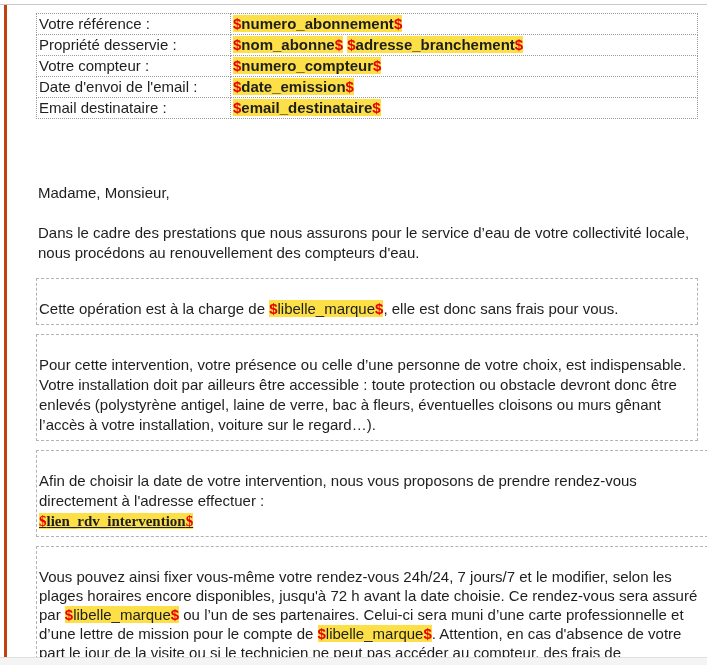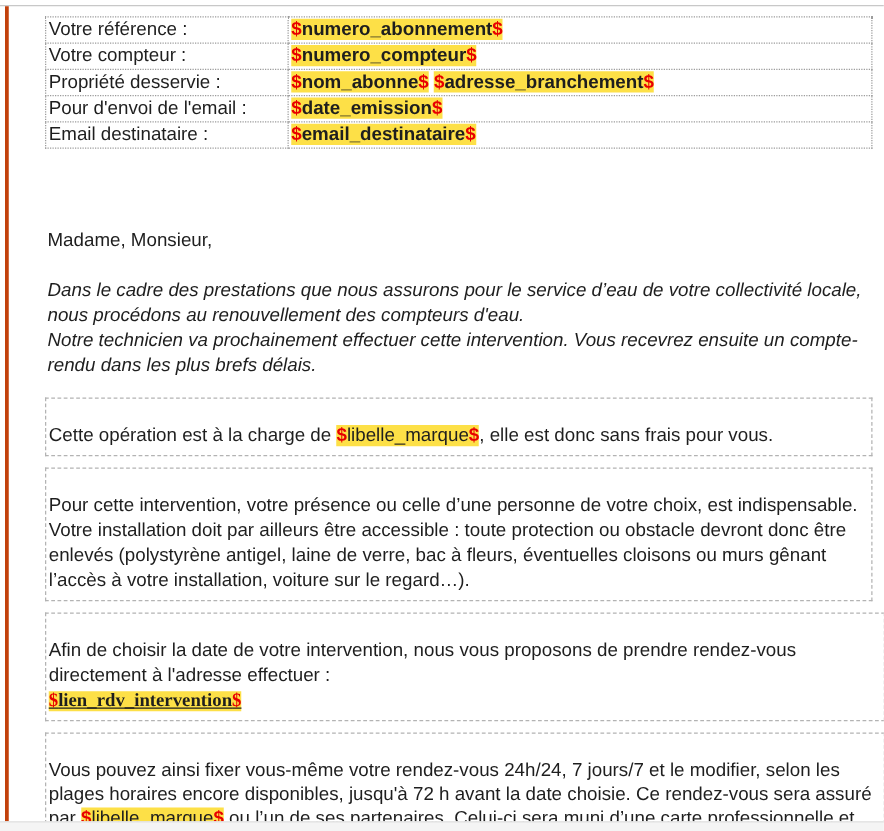--- a/index.html
+++ b/index.html
@@ -17,21 +17,21 @@
   table.info{border-collapse:collapse;table-layout:fixed;width:662px;}
   table.info td{
     border:1px dotted #9c9c9c;line-height:20px;height:20px;
     padding:0 1px 0 2px;white-space:nowrap;overflow:hidden;vertical-align:middle;
   }
   td.label-cell{width:190px;}
   .tpl-var{background:#fde047;}
   .dollar{color:#e80000;font-weight:bold;}
   table.info .var-name{font-weight:bold;}
   .salutation{margin:64px 0 0 2px;line-height:20px;}
-  .intro{margin:20px 0 0 2px;width:660px;line-height:20px;font-style:italic;}
+  .intro{margin:20px 0 0 2px;width:660px;line-height:20px;}
   .intro p{margin:0;}
   .box{
     border:1px dashed #b3b3b3;width:662px;box-sizing:border-box;
     padding:20px 2px 5px 2px;line-height:20px;margin-top:9px;
   }
   .box.first{margin-top:15px;}
   .box.wide{width:672px;}
   .box.tight{line-height:19px;padding-bottom:2px;}
   .box p{margin:0;}
   .link-line .tpl-var{font-weight:bold;text-decoration:underline;font-family:Liberation Serif, serif;}
@@ -46,43 +46,42 @@
 <div class="top-rule"></div>
 
 <div class="editor">
   <table class="info">
     <tbody id="info-rows">
         <tr>
           <td class="label-cell">Votre référence :</td>
           <td class="value-cell"><span class="tpl-var"><span class="dollar">$</span><span class="var-name">numero_abonnement</span><span class="dollar">$</span></span></td>
         </tr>
         <tr>
+          <td class="label-cell">Propriété desservie :</td>
+          <td class="value-cell"><span class="tpl-var"><span class="dollar">$</span><span class="var-name">nom_abonne</span><span class="dollar">$</span></span> <span class="tpl-var"><span class="dollar">$</span><span class="var-name">adresse_branchement</span><span class="dollar">$</span></span></td>
+        </tr>
+        <tr>
           <td class="label-cell">Votre compteur :</td>
           <td class="value-cell"><span class="tpl-var"><span class="dollar">$</span><span class="var-name">numero_compteur</span><span class="dollar">$</span></span></td>
         </tr>
         <tr>
-          <td class="label-cell">Propriété desservie :</td>
-          <td class="value-cell"><span class="tpl-var"><span class="dollar">$</span><span class="var-name">nom_abonne</span><span class="dollar">$</span></span> <span class="tpl-var"><span class="dollar">$</span><span class="var-name">adresse_branchement</span><span class="dollar">$</span></span></td>
-        </tr>
-        <tr>
-          <td class="label-cell">Pour d'envoi de l'email :</td>
+          <td class="label-cell">Date d'envoi de l'email :</td>
           <td class="value-cell"><span class="tpl-var"><span class="dollar">$</span><span class="var-name">date_emission</span><span class="dollar">$</span></span></td>
         </tr>
         <tr>
           <td class="label-cell">Email destinataire :</td>
           <td class="value-cell"><span class="tpl-var"><span class="dollar">$</span><span class="var-name">email_destinataire</span><span class="dollar">$</span></span></td>
         </tr>
       </tbody>
   </table>
 
   <p class="salutation">Madame, Monsieur,</p>
 
   <div class="intro" id="intro-block">
       <p>Dans le cadre des prestations que nous assurons pour le service d’eau de votre collectivité locale, nous procédons au renouvellement des compteurs d'eau.</p>
-      <p>Notre technicien va prochainement effectuer cette intervention. Vous recevrez ensuite un compte-rendu dans les plus brefs délais.</p>
     </div>
 
   <div id="boxes">
       <div class="box first">
         <p>Cette opération est à la charge de <span class="tpl-var"><span class="dollar">$</span><span class="var-name">libelle_marque</span><span class="dollar">$</span></span>, elle est donc sans frais pour vous.</p>
       </div>
       <div class="box">
         <p>Pour cette intervention, votre présence ou celle d’une personne de votre choix, est indispensable. Votre installation doit par ailleurs être accessible : toute protection ou obstacle devront donc être enlevés (polystyrène antigel, laine de verre, bac à fleurs, éventuelles cloisons ou murs gênant l’accès à votre installation, voiture sur le regard…).</p>
       </div>
       <div class="box wide">

